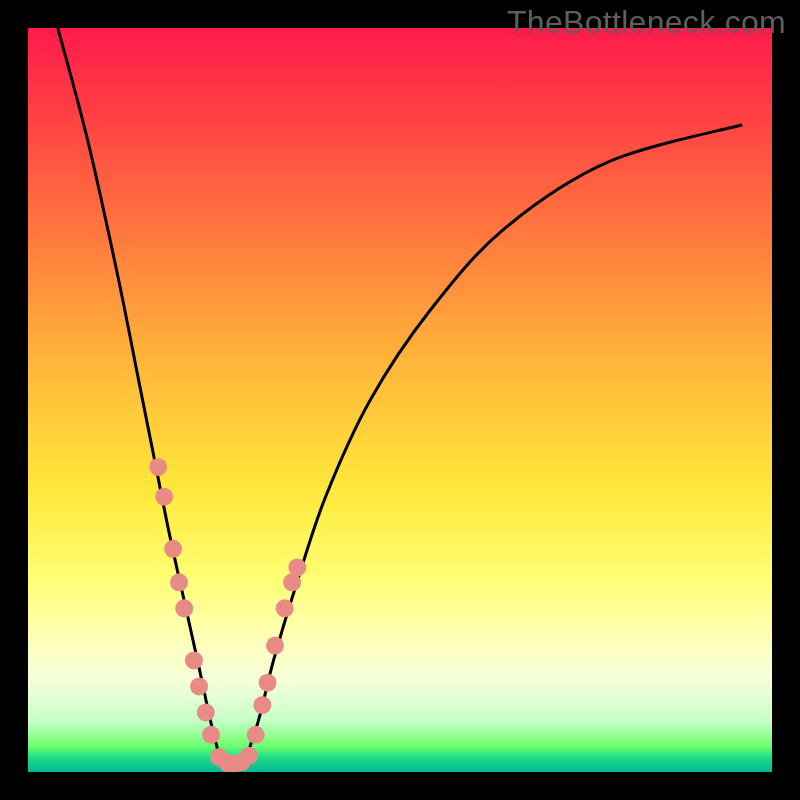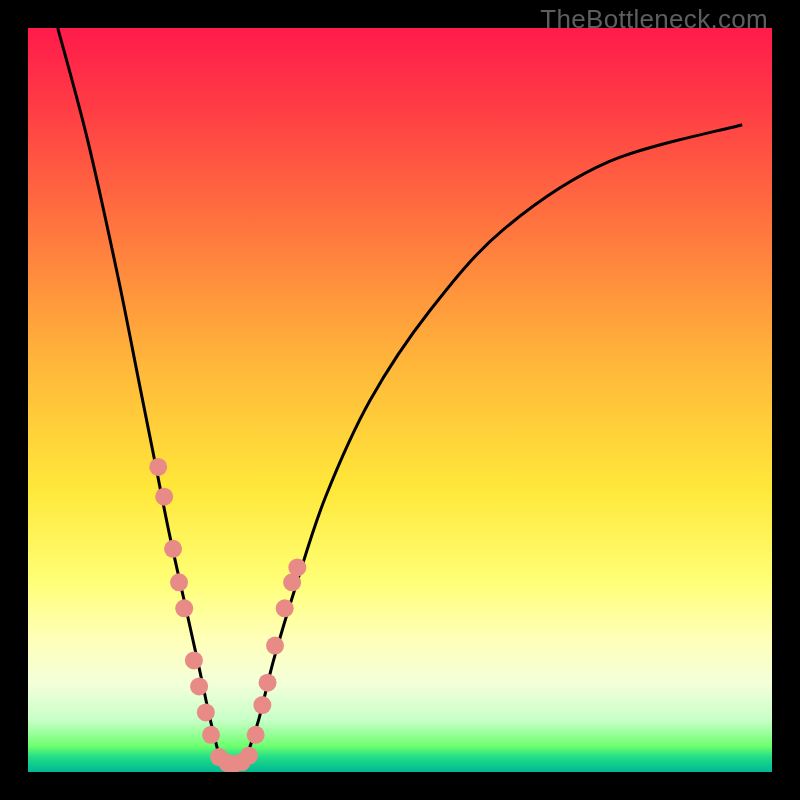--- a/index.html
+++ b/index.html
@@ -37,23 +37,23 @@
       #f4ffda 88%,
       #c8ffc8 93%,
       #6eff6e 96.5%,
       #22dd88 98%,
       #00b894 100%
     );
   }
   .watermark {
     position: absolute;
     top: 4px;
-    right: 32px;
+    right: 14px;
     color: #5e5e5e;
-    font-size: 26px;
+    font-size: 32px;
     font-weight: 500;
     letter-spacing: 0.3px;
   }
   svg.curve {
     position: absolute;
     top: 0;
     left: 0;
     width: 744px;
     height: 744px;
   }

